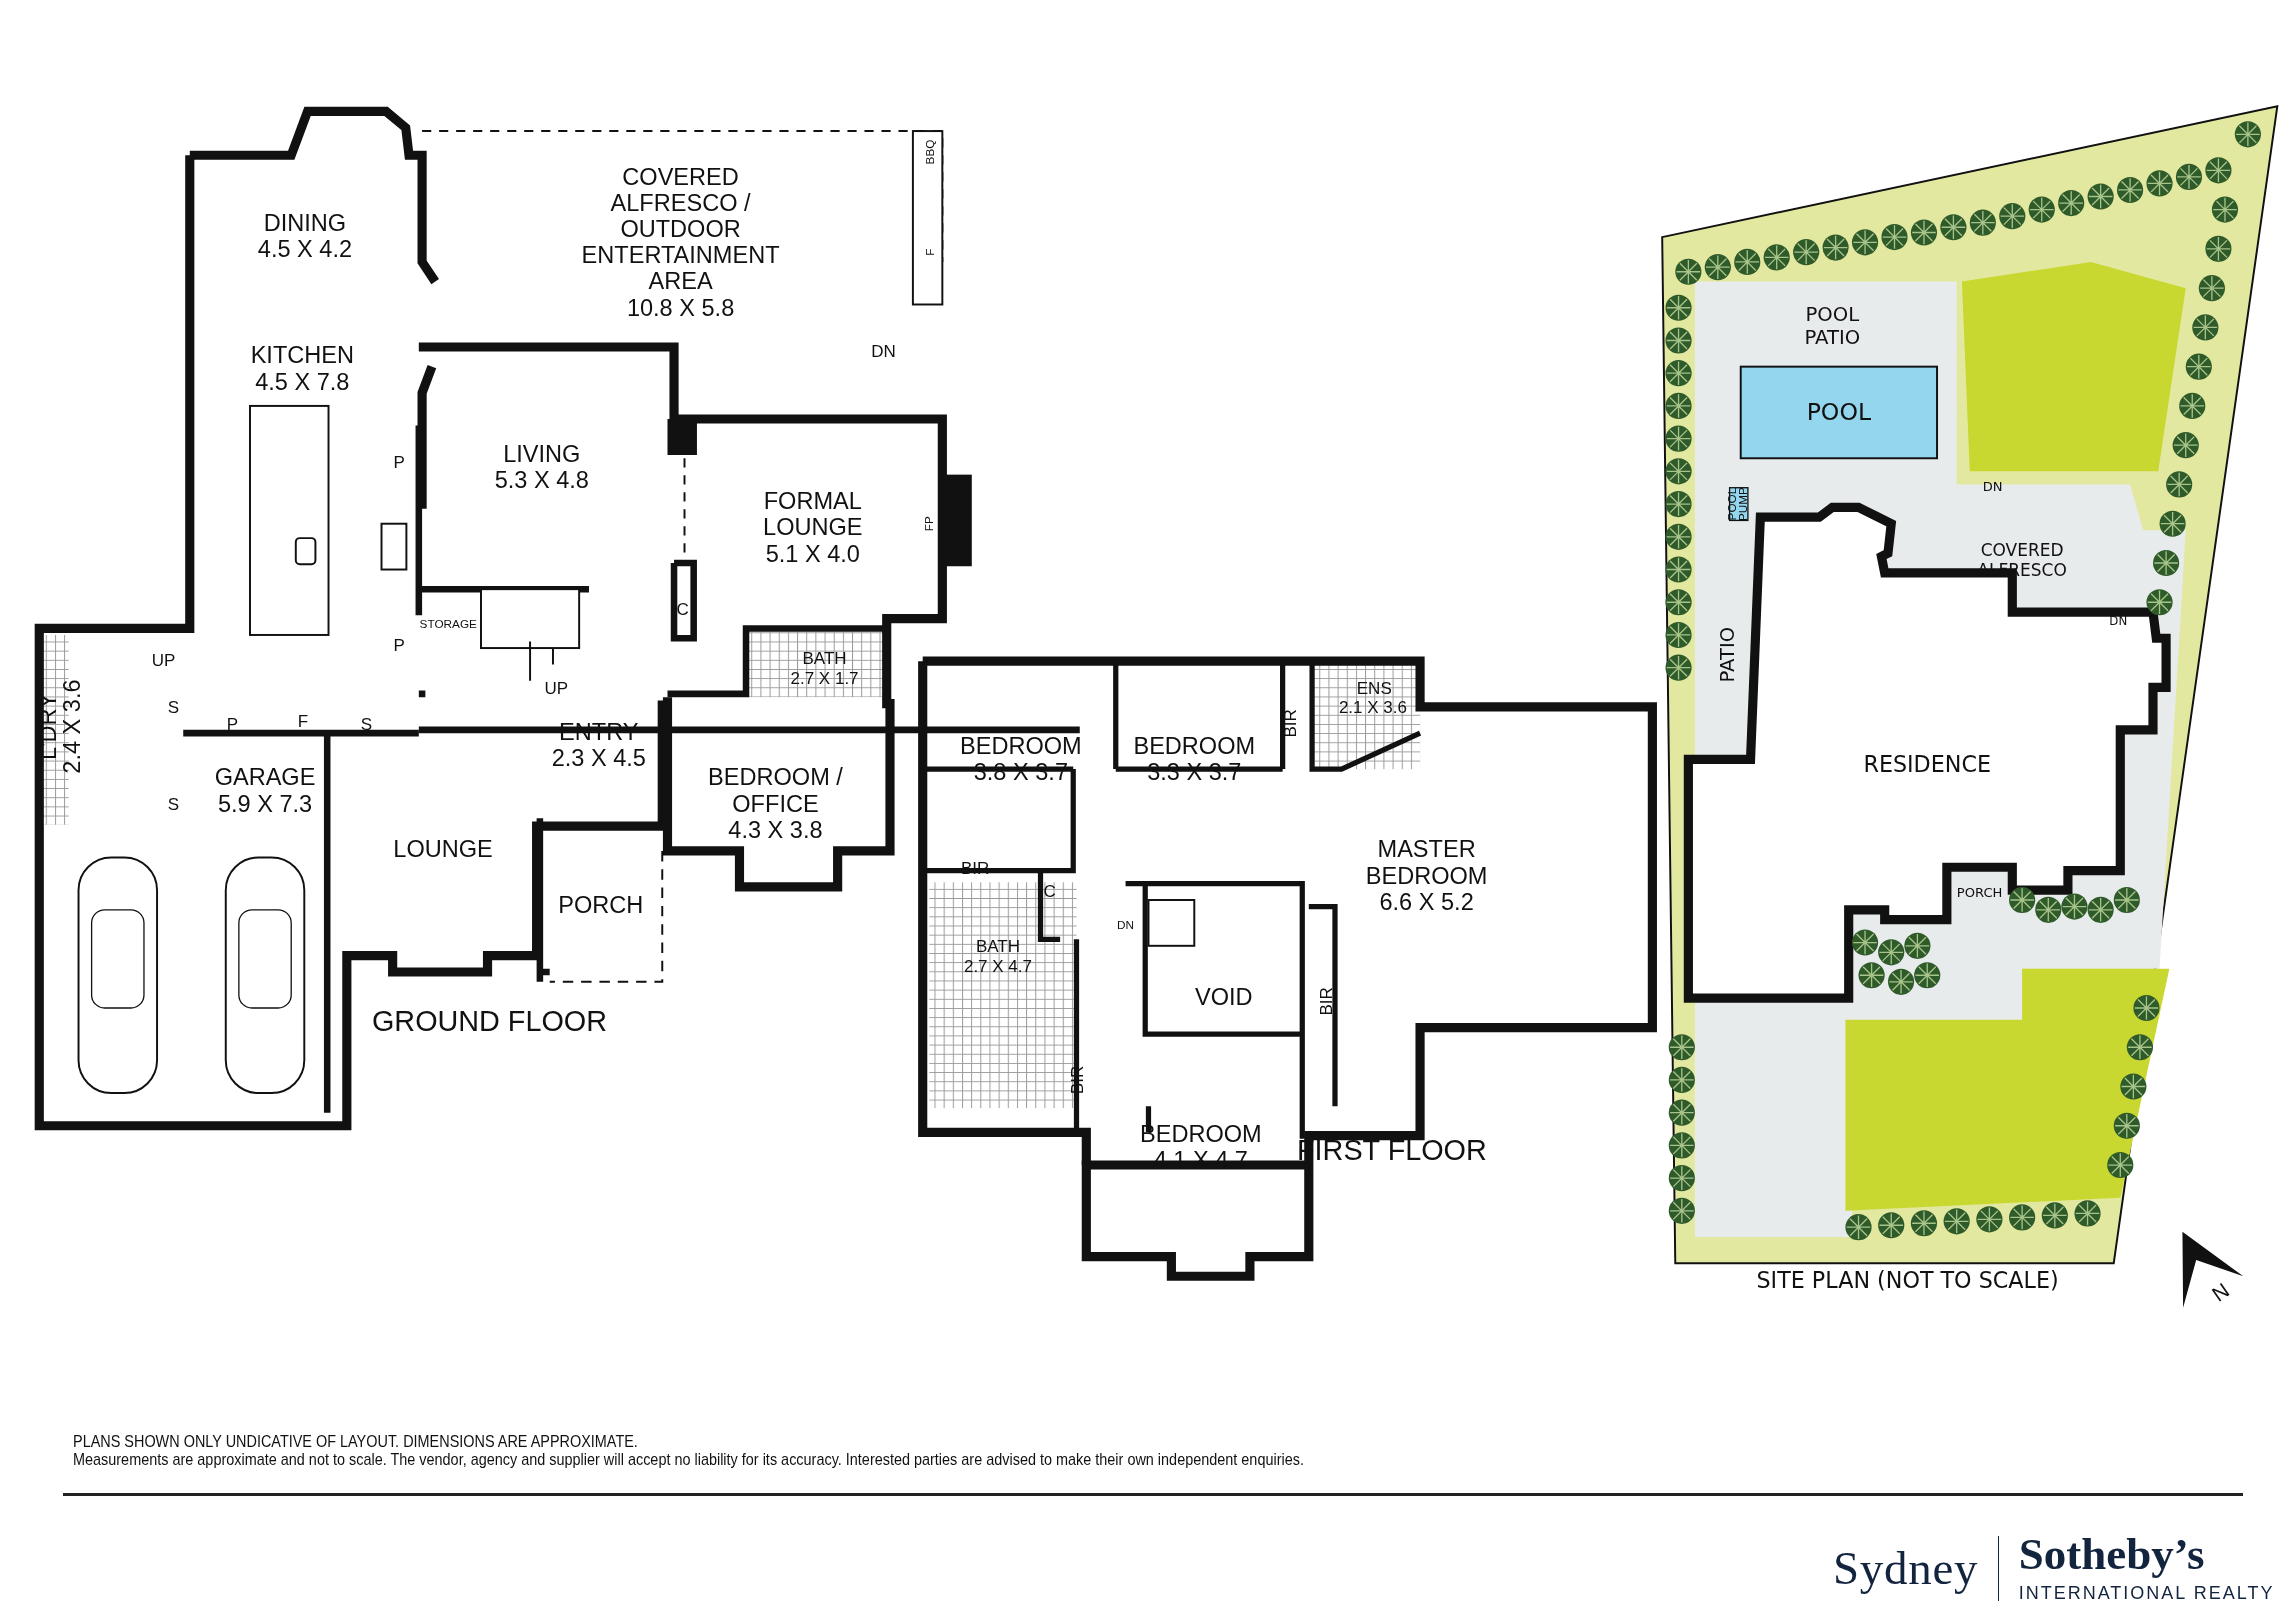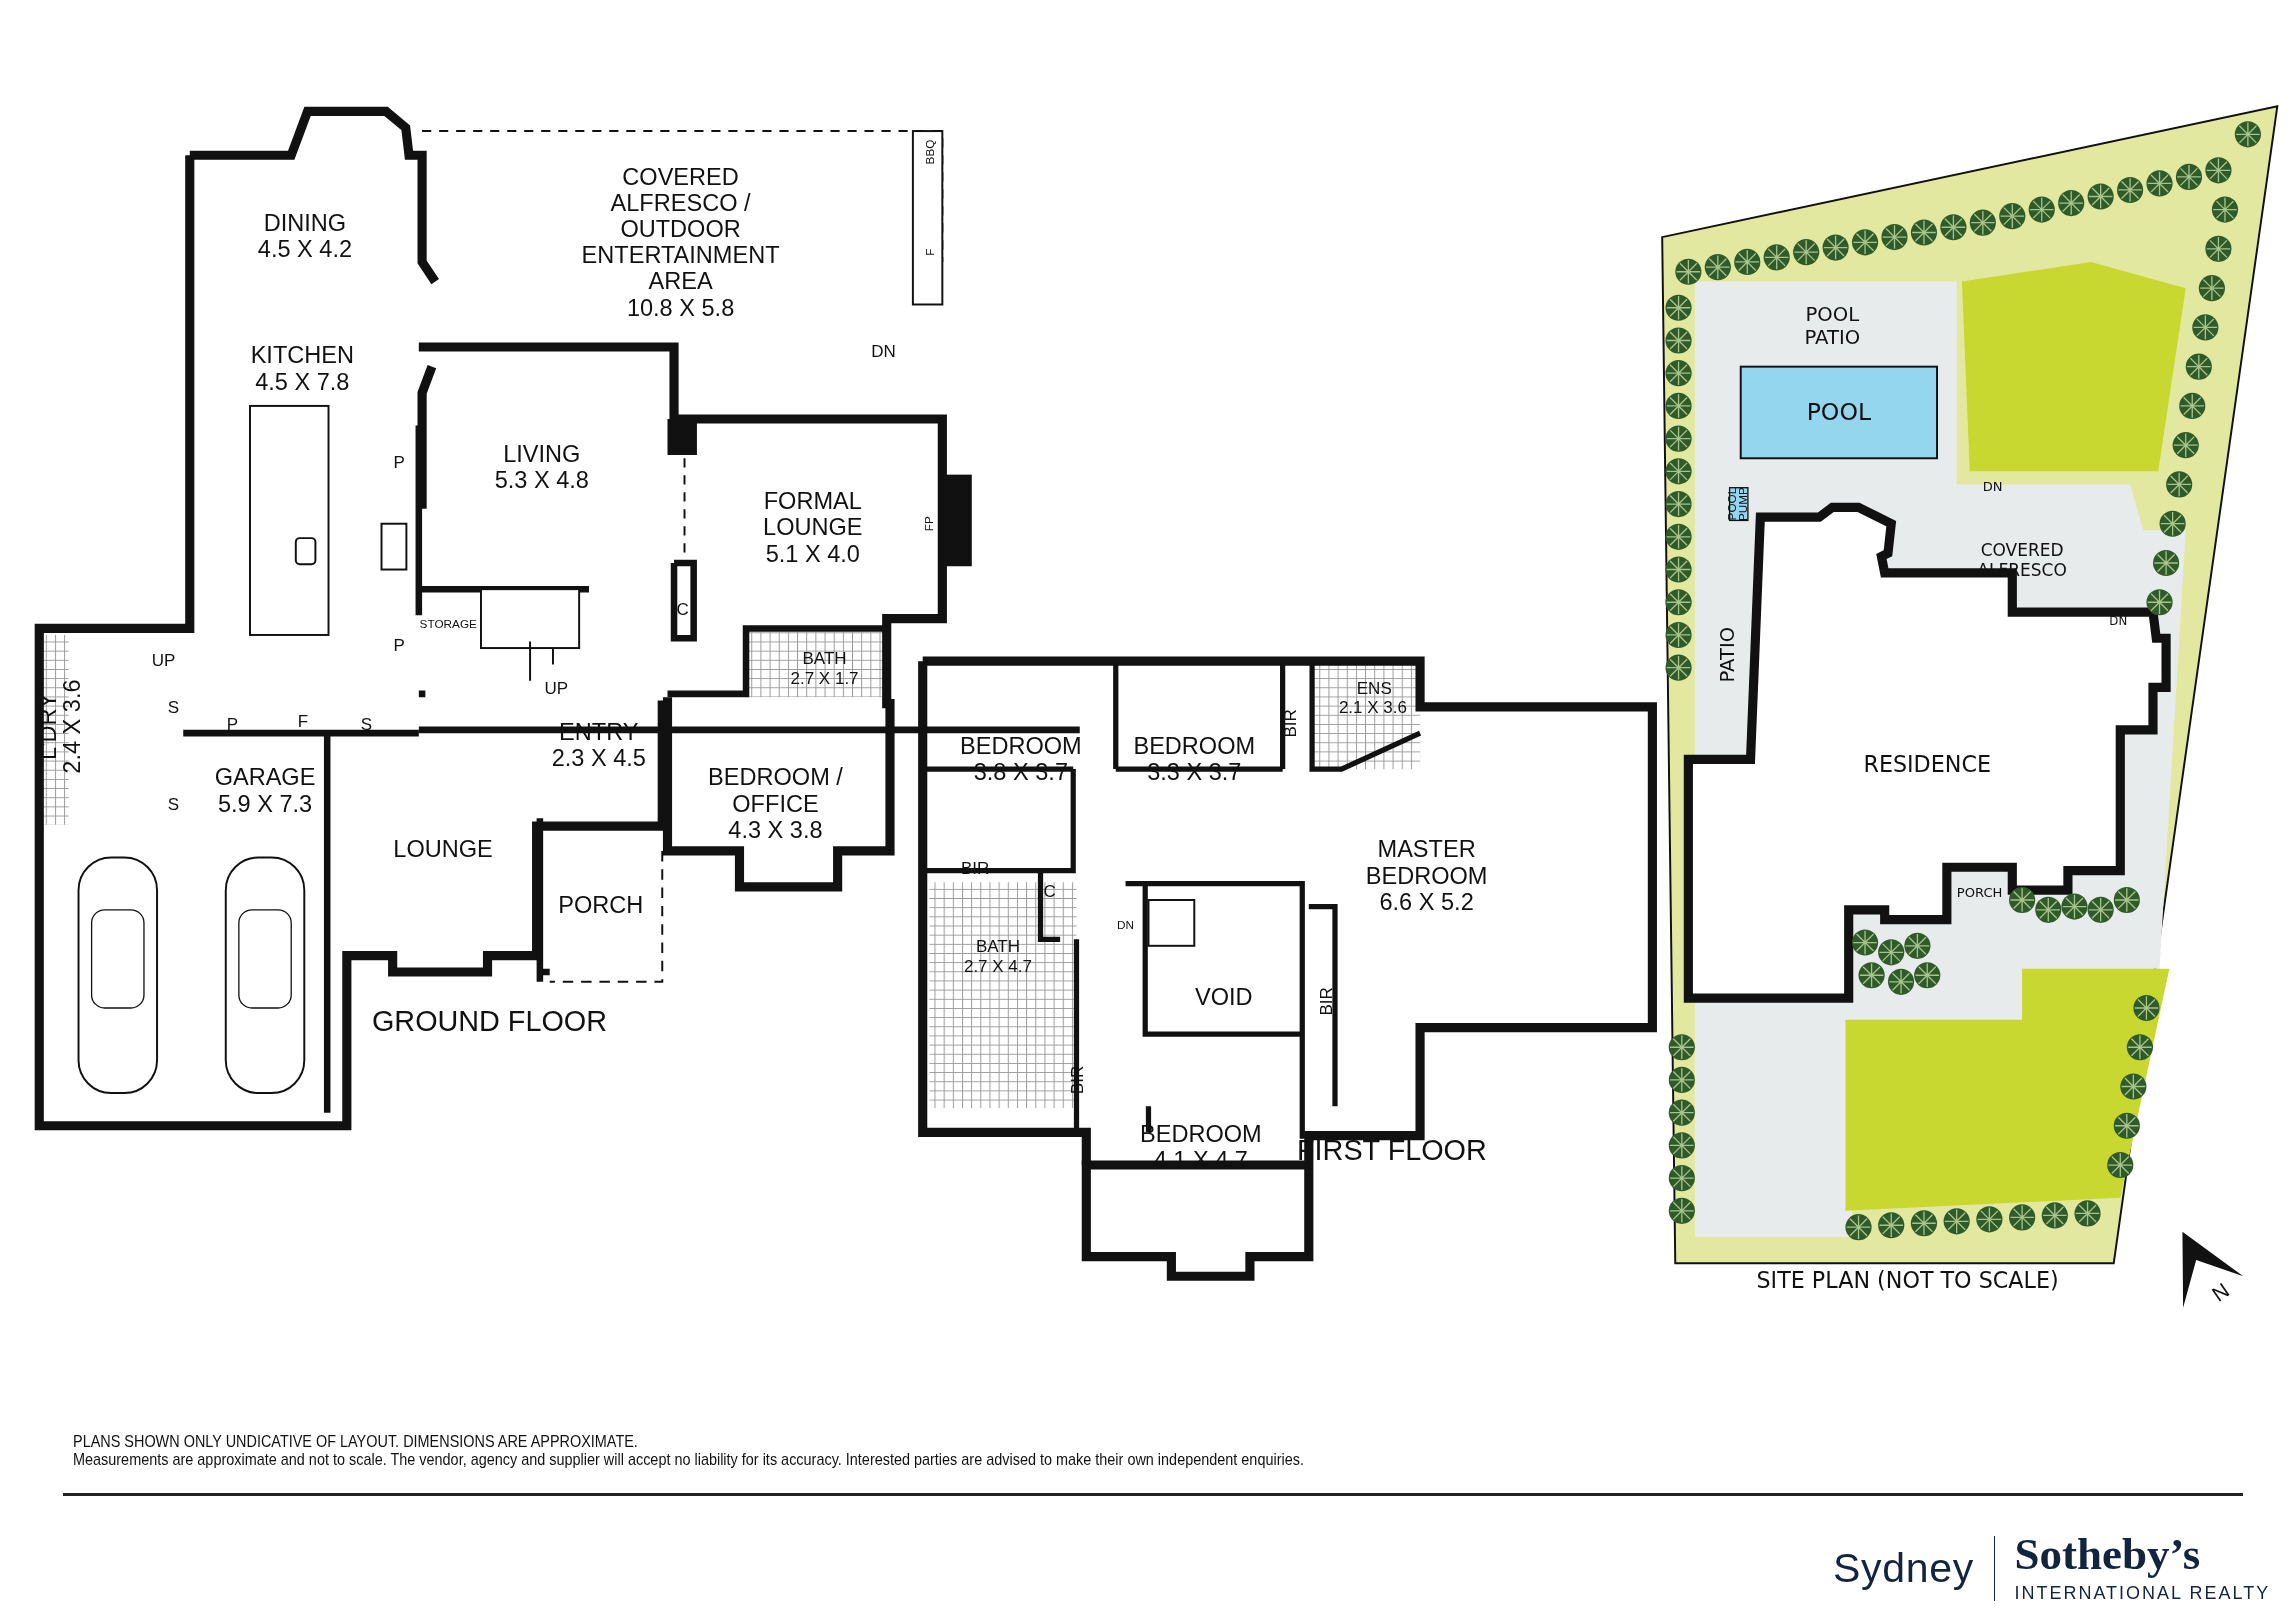--- a/index.html
+++ b/index.html
@@ -10,21 +10,21 @@
   .dim{font-size:36px;}
   .small{font-size:26px;}
   .tiny{font-size:18px;}
   .floor-title{font-size:44px;}
   .site{font-family:"DejaVu Sans",sans-serif;font-size:30px;}
   .wall{fill:none;stroke:#111;stroke-linejoin:miter;}
   .disclaimer{position:absolute;left:73px;top:1433px;font-size:15.7px;line-height:18.3px;color:#111;transform:scaleX(0.92);transform-origin:left;}
   .disclaimer div{white-space:nowrap;}
   .rule{position:absolute;left:63px;top:1493px;width:2180px;height:3.3px;background:#222;}
   .brand{position:absolute;left:1833px;top:1532px;height:72px;display:flex;align-items:center;color:#13243f;}
-  .brand-city{font-family:Liberation Sans, sans-serif;font-size:41px;letter-spacing:0.7px;}
+  .brand-city{font-family:Liberation Serif, serif;font-size:47px;letter-spacing:0.7px;}
   .brand-divider{width:1.3px;height:65px;background:#13243f;margin:0 19.6px;}
   .brand-right{display:flex;flex-direction:column;}
   .brand-name{font-family:"Liberation Serif",serif;font-weight:bold;font-size:45px;line-height:45px;}
   .brand-sub{font-family:"Liberation Sans",sans-serif;font-size:18px;letter-spacing:2px;margin-top:5.2px;}
 </style>
 </head>
 <body>
 
 <svg width="2295" height="1622" viewBox="0 0 3507 2478">
   <defs>

